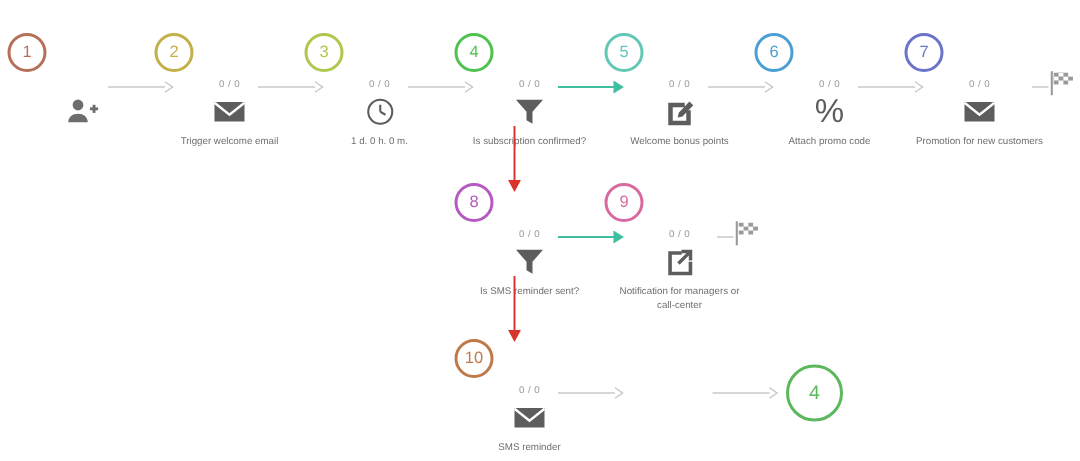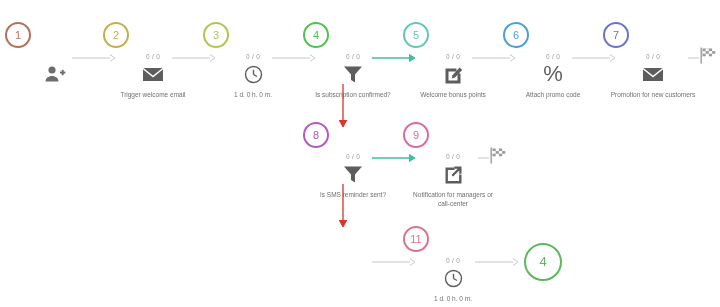--- a/index.html
+++ b/index.html
@@ -258,40 +258,39 @@
       <line x1="1.2" y1="0.5" x2="1.2" y2="16.5" stroke="#9a9a9a" stroke-width="1.4"></line>
       <rect x="2.5" y="1.5" width="3.2" height="2.6" fill="#9a9a9a"></rect>
       <rect x="8.9" y="1.5" width="3.2" height="2.6" fill="#9a9a9a"></rect>
       <rect x="5.7" y="4.1" width="3.2" height="2.6" fill="#9a9a9a"></rect>
       <rect x="12.1" y="4.1" width="3.2" height="2.6" fill="#9a9a9a"></rect>
       <rect x="2.5" y="6.7" width="3.2" height="2.6" fill="#9a9a9a"></rect>
       <rect x="8.9" y="6.7" width="3.2" height="2.6" fill="#9a9a9a"></rect>
     </svg>
   </div>
 
+  <div class="node" style="left:293px;top:226px;">
+    <div class="badge" style="left:10px;top:0;border-color:#bf7a4a;color:#bf7a4a;">10</div>
+    <div class="counter" style="margin-top:30px;">0 / 0</div>
+    <div class="glyph">
+      <svg width="22" height="15" viewBox="0 0 22 15">
+        <path d="M1 1h20v13H1z" fill="#5d5d5d"></path>
+        <path d="M1 1.5 L11 9.5 L21 1.5" fill="none" stroke="#ffffff" stroke-width="1.6"></path>
+      </svg>
+    </div>
+    <div class="caption">SMS reminder</div>
+  </div>
 
   <div class="conn" style="left:372px;top:257px;">
     <svg width="44" height="10">
         <line x1="0" y1="5" x2="38" y2="5" stroke="#c8c8c8" stroke-width="1"></line>
         <path d="M38 1.5 L43 5 L38 8.5" fill="none" stroke="#c8c8c8" stroke-width="1"></path>
       </svg>
   </div>
 
-  <div class="node" style="left:393px;top:226px;">
-    <div class="badge" style="left:10px;top:0;border-color:#d9738f;color:#d9738f;">11</div>
-    <div class="counter" style="margin-top:30px;">0 / 0</div>
-    <div class="glyph">
-      <svg width="19" height="19" viewBox="0 0 19 19">
-        <circle cx="9.5" cy="9.5" r="8" fill="none" stroke="#5d5d5d" stroke-width="1.4"></circle>
-        <line x1="9.5" y1="9.5" x2="9.5" y2="4.8" stroke="#5d5d5d" stroke-width="1.4"></line>
-        <line x1="9.5" y1="9.5" x2="13" y2="11.5" stroke="#5d5d5d" stroke-width="1.4"></line>
-      </svg>
-    </div>
-    <div class="caption">1 d. 0 h. 0 m.</div>
-  </div>
 
   <div class="conn" style="left:475px;top:257px;">
     <svg width="44" height="10">
         <line x1="0" y1="5" x2="38" y2="5" stroke="#c8c8c8" stroke-width="1"></line>
         <path d="M38 1.5 L43 5 L38 8.5" fill="none" stroke="#c8c8c8" stroke-width="1"></path>
       </svg>
   </div>
 
   <div class="terminal" style="left:524px;top:243px;">4</div>
 

